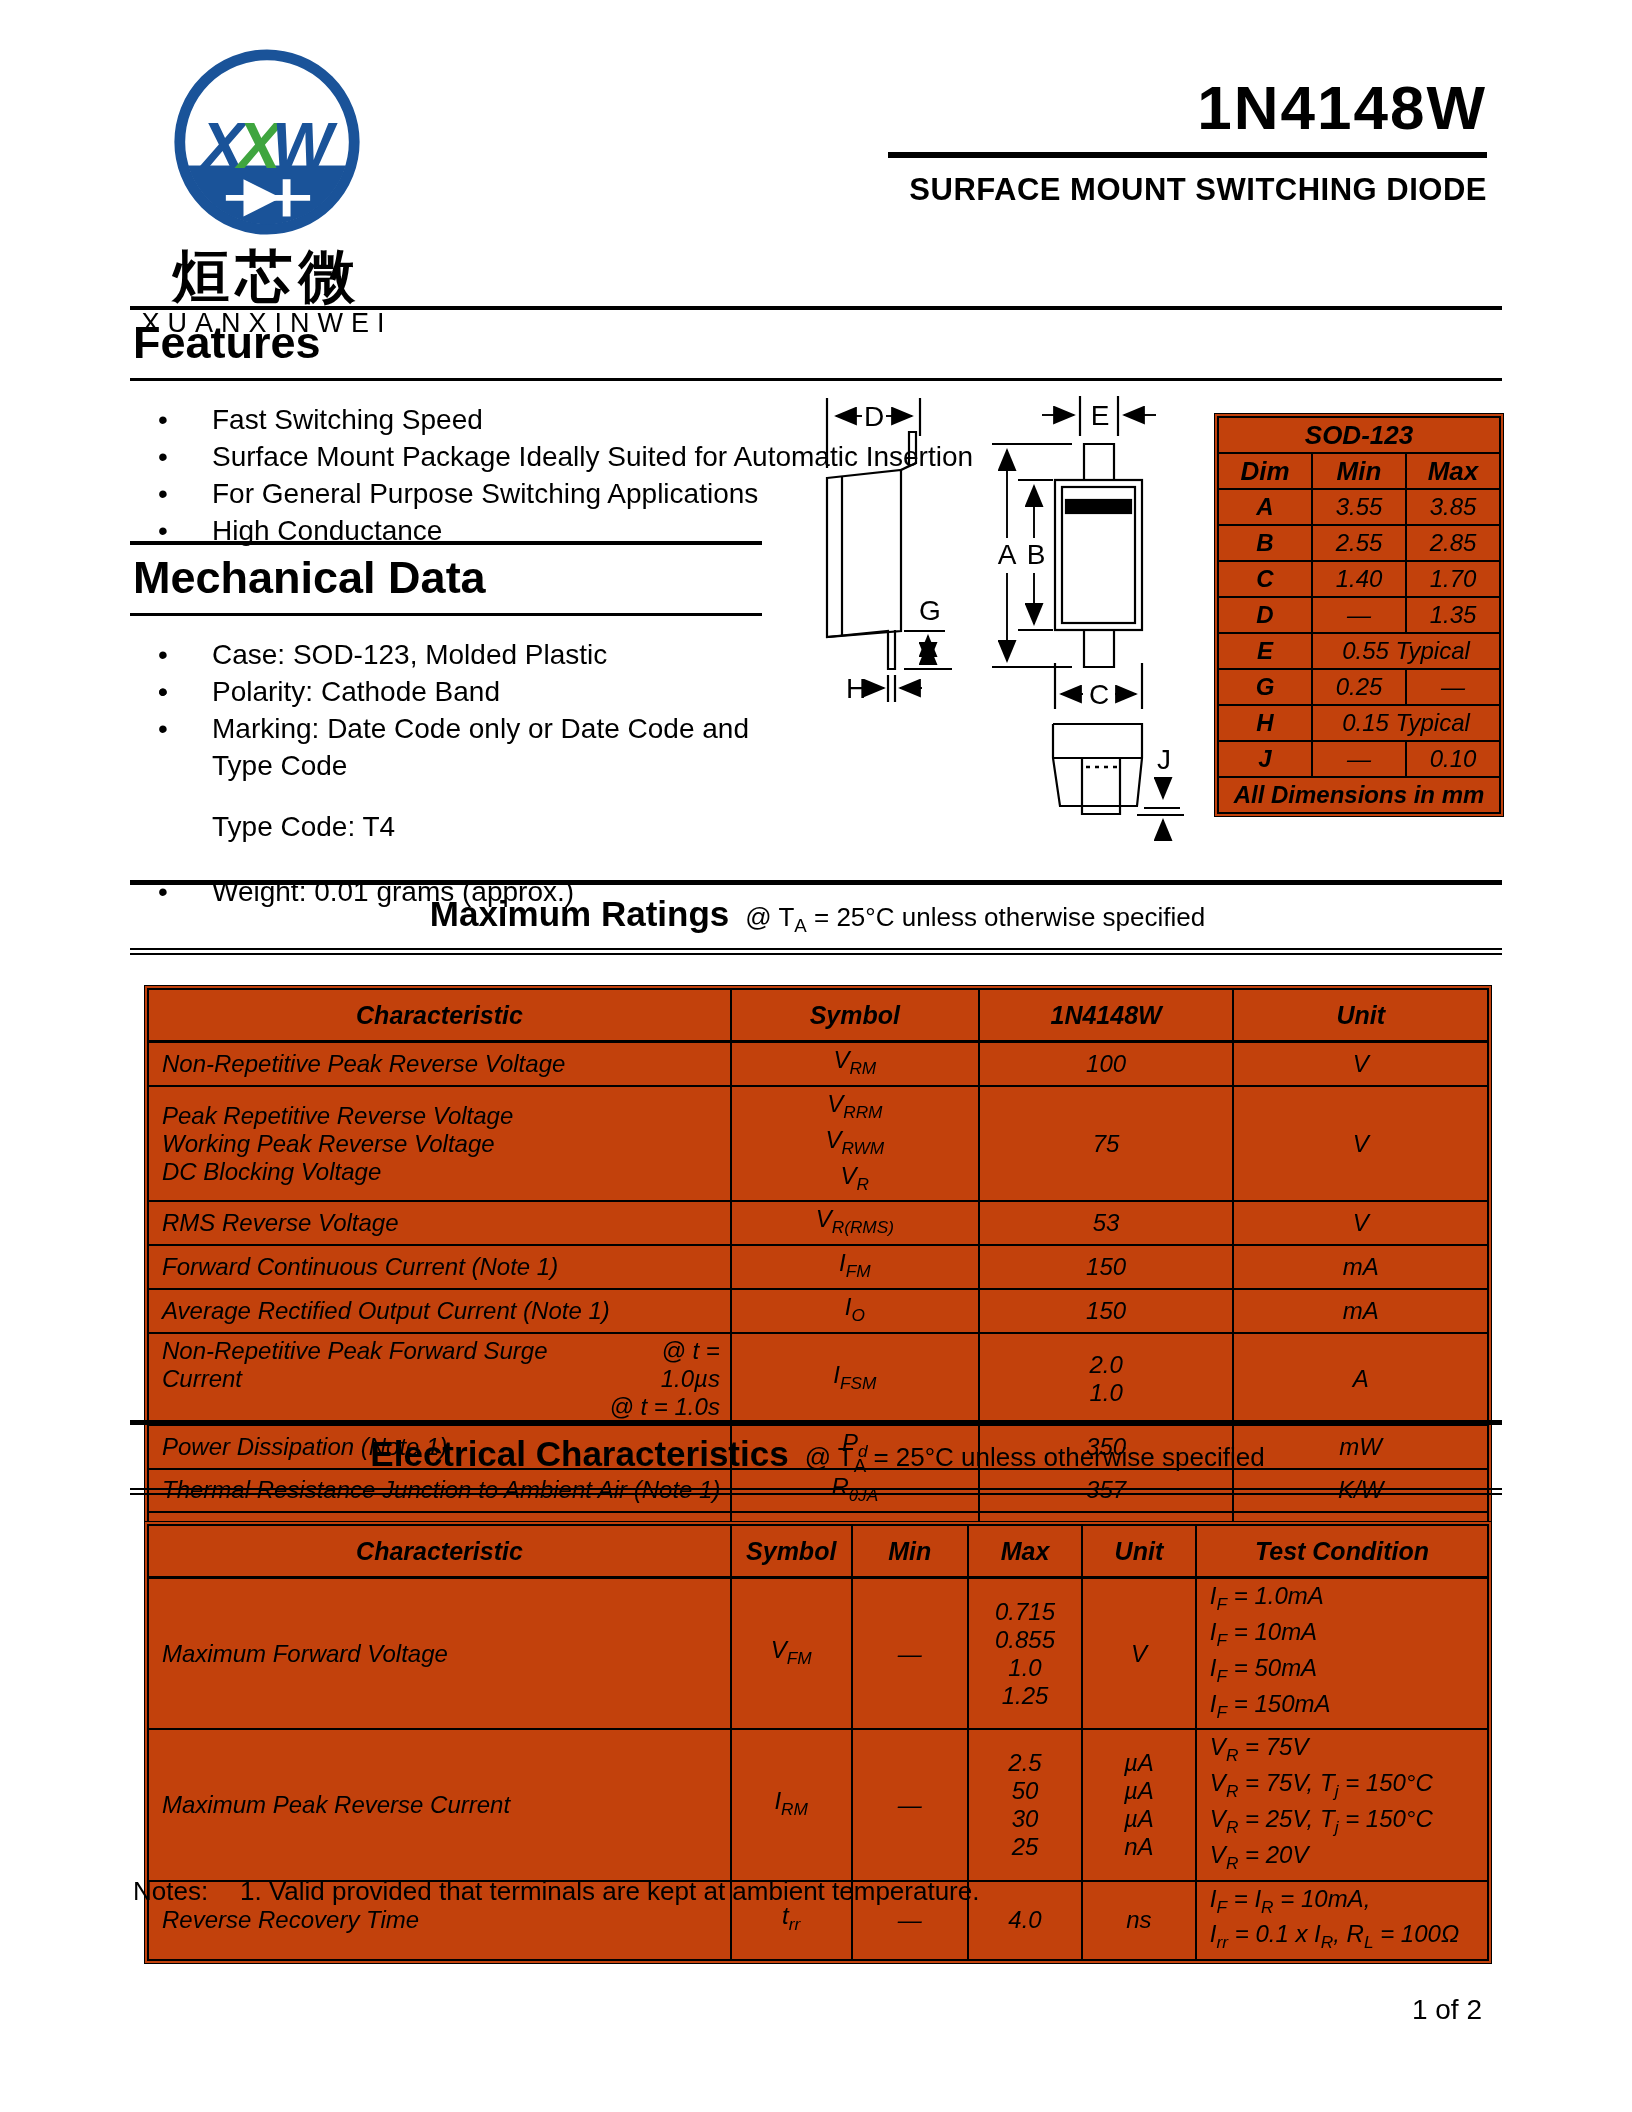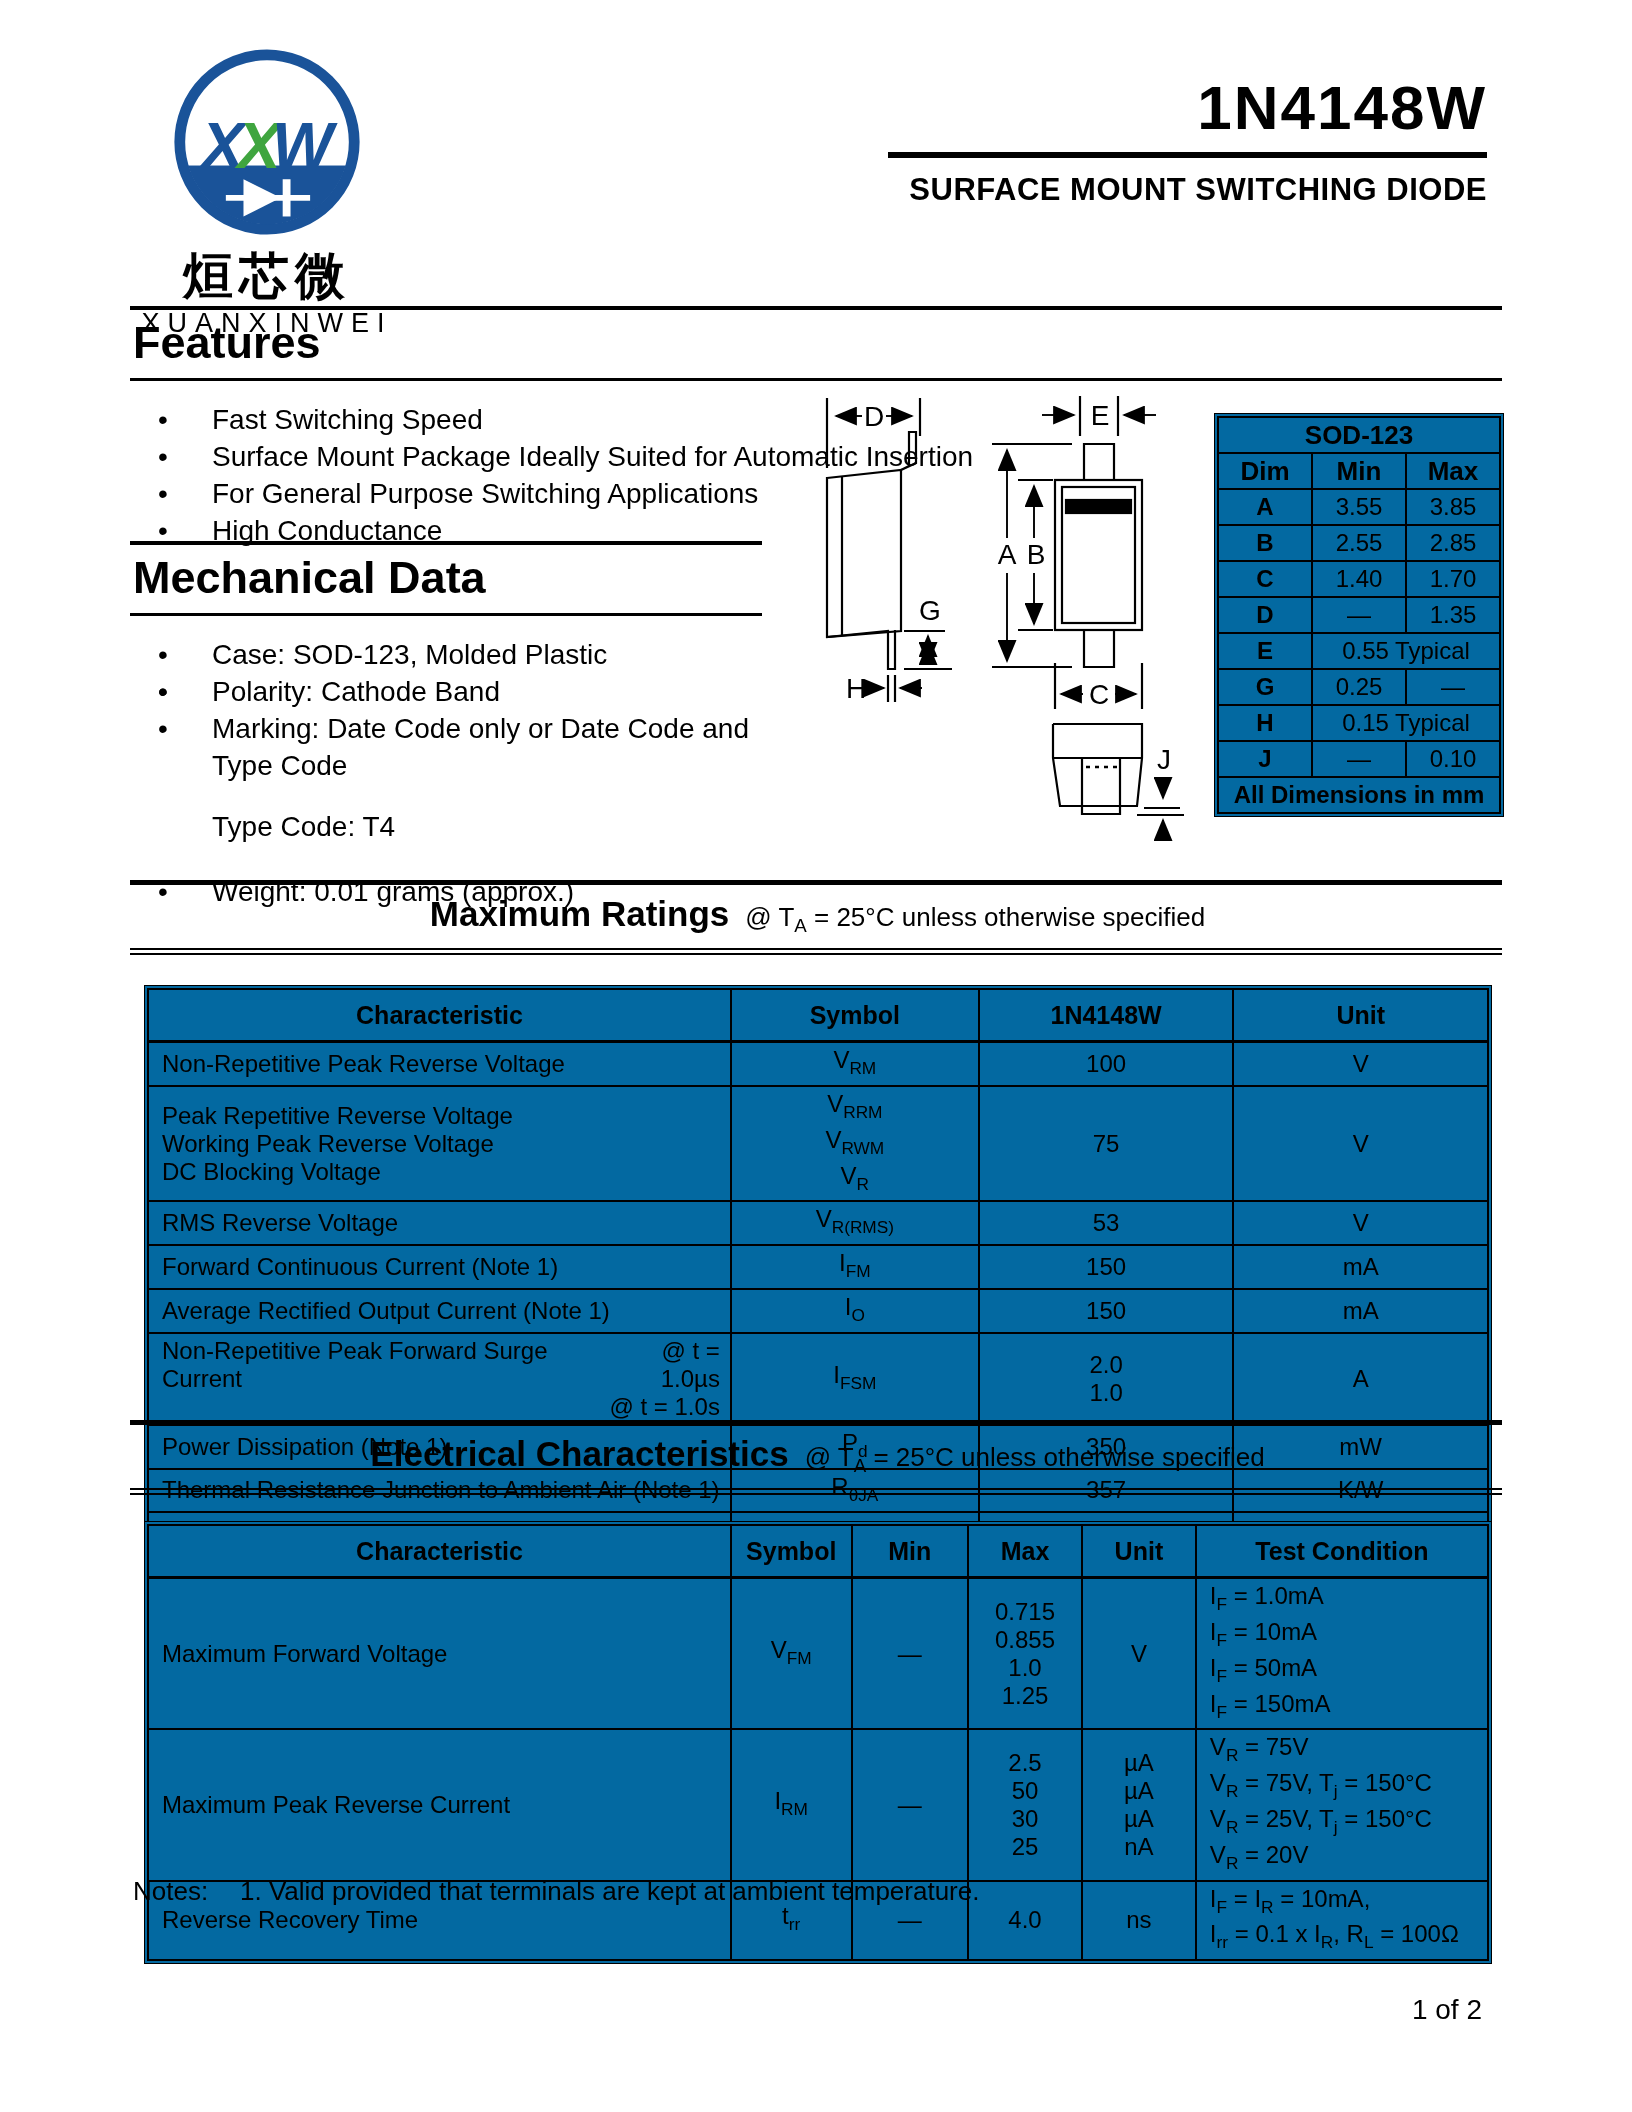--- a/index.html
+++ b/index.html
@@ -5,21 +5,21 @@
   html,body{margin:0;padding:0;background:#9a9a9a;}
   #page{
     position:relative;width:1632px;height:2112px;background:#ffffff;
     font-family:"Liberation Sans","DejaVu Sans",sans-serif;color:#000;
     margin:0 auto;overflow:hidden;
   }
   .abs{position:absolute;}
 
   
   #logo-block{left:112px;top:44px;width:310px;text-align:center;}
-  #logo-cn{font-size:50px;font-weight:bold;letter-spacing:6px;line-height:60px;margin-top:2px;}
+  #logo-cn{font-size:57px;font-weight:bold;letter-spacing:6px;line-height:60px;margin-top:2px;}
   #logo-en{font-size:27px;letter-spacing:8px;margin-top:2px;}
 
   #title-block{top:76px;right:145px;width:760px;text-align:right;}
   #part-number{font-size:62px;font-weight:bold;letter-spacing:2px;line-height:64px;}
   #title-rule{height:6px;background:#000;width:599px;margin:12px 0 0 auto;}
   #subtitle{font-size:31px;font-weight:bold;margin-top:14px;letter-spacing:0.5px;}
 
   
   .sec-head{
     border-top:4px solid #000;border-bottom:3px solid #000;
@@ -33,21 +33,21 @@
   .cond sub{font-size:0.72em;}
 
   
   .blist{margin-top:20px;}
   .li{position:relative;padding-left:82px;font-size:28px;line-height:37px;}
   .li .dot{position:absolute;left:28px;top:0;}
   .gap-sm{margin-top:24px;}
   .gap-md{margin-top:28px;}
 
   
-  .dtable-wrap{border:1px solid #000;padding:2px;background:#0369a1;}
+  .dtable-wrap{border:1px solid #000;padding:2px;background:#c2410c;font-style:italic;}
   table.dt{border-collapse:collapse;width:100%;table-layout:fixed;padding-left:30px;}
   table.dt th,table.dt td{
     border:2px solid #000;font-size:24px;text-align:center;
     padding:3px 6px;vertical-align:middle;line-height:28px;
   }
   table.dt th{font-size:25px;border-bottom:3px solid #000;padding:11px 6px;}
   table.dt td.char{text-align:left;padding-left:13px;}
   table.dt td.cond-cell{text-align:left;padding-left:13px;}
   sub{font-size:0.72em;}
   .char-flex{display:flex;justify-content:space-between;align-items:flex-start;}

